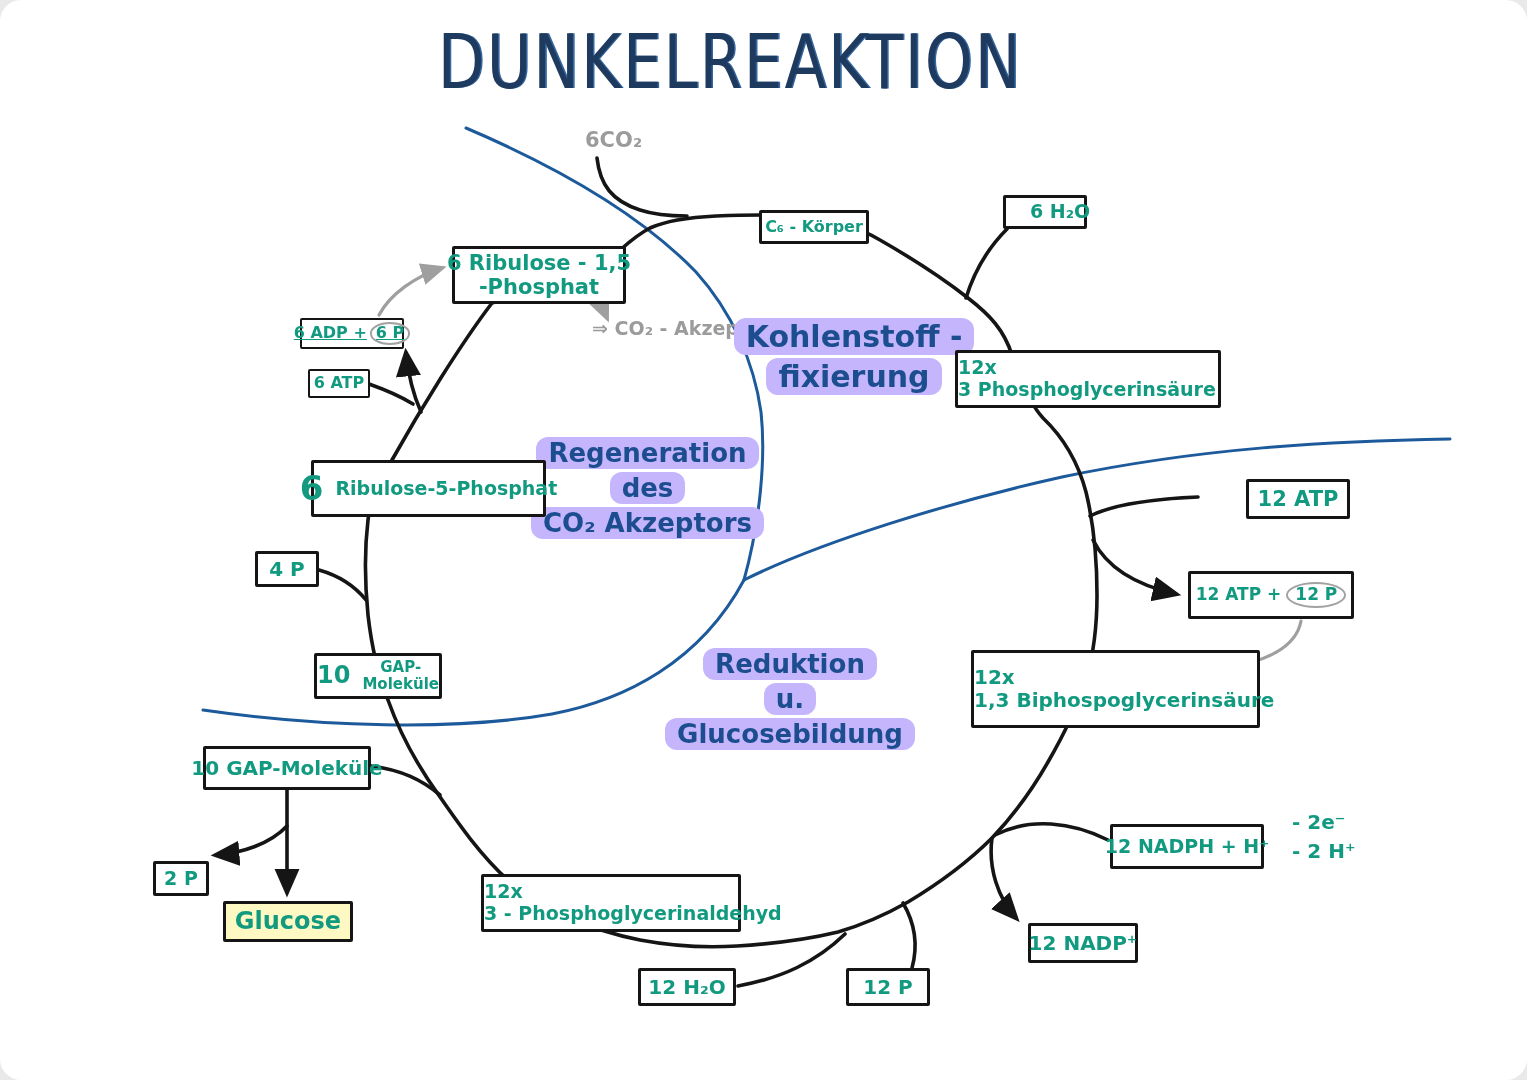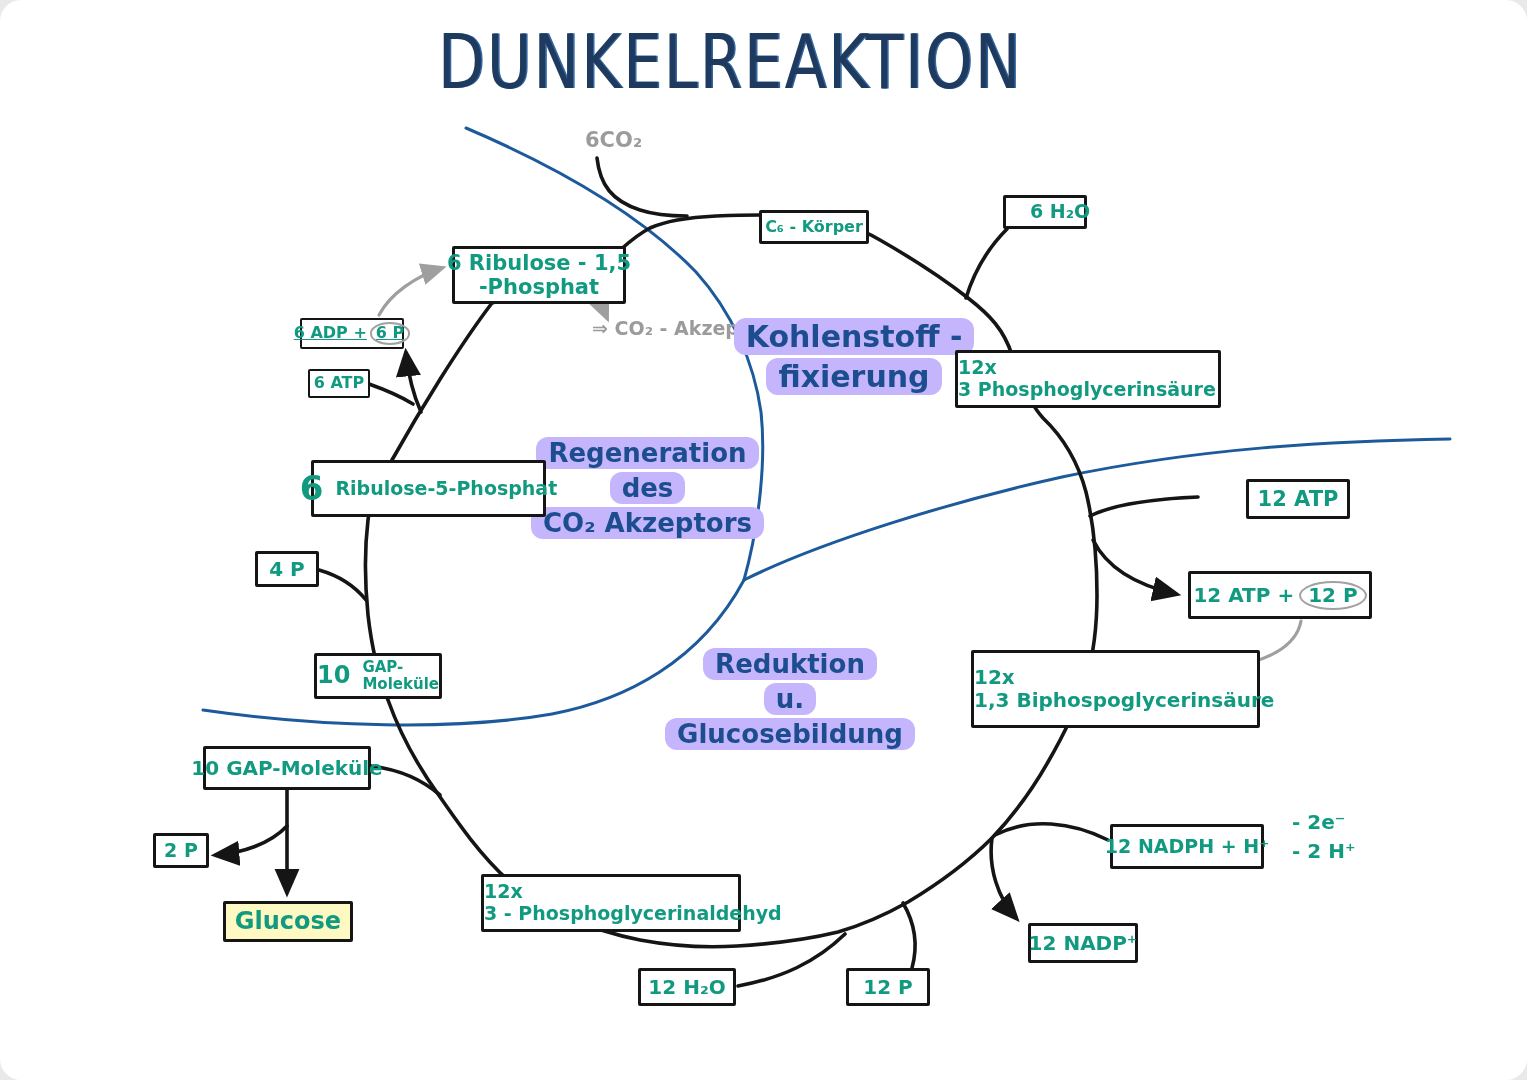--- a/index.html
+++ b/index.html
@@ -23,21 +23,21 @@
     position:absolute;z-index:3;box-sizing:border-box;
     border:3px solid #151515;background:#fff;border-radius:2px;
     color:#129a80;font-weight:bold;
     display:flex;align-items:center;justify-content:center;
     font-size:19px;line-height:1.15;white-space:nowrap;
   }
   .box.col{flex-direction:column;align-items:flex-start;justify-content:center;}
   .box.row-gap{gap:12px;}
   .big-num{font-size:34px;font-weight:bold;}
   .mid-num{font-size:24px;font-weight:bold;}
-  .small-lines{display:flex;flex-direction:column;align-items:flex-start;font-size:15px;line-height:1.15;}
+  .small-lines{display:flex;flex-direction:column;align-items:center;font-size:15px;line-height:1.15;}
   .circled{
     display:inline-block;border:2.6px solid #a2a2a2;border-radius:50%;
     padding:1px 7px;margin-left:5px;
   }
   .fill-green{background:#fef9c3;}
 
   .sector{
     position:absolute;z-index:2;display:flex;flex-direction:column;
     align-items:center;gap:3px;color:#1c4e8f;font-weight:bold;white-space:nowrap;
   }
@@ -135,21 +135,21 @@
 
   <div class="box col" style="left:955px;top:350px;width:266px;height:58px;font-size:19px;">
     <span>12x</span>
     <span>3 Phosphoglycerinsäure</span>
   </div>
 
   <div class="box" style="left:1206px;top:479px;width:104px;height:40px;font-size:21px;margin-left:40px;">
     <span>12 ATP</span>
   </div>
 
-  <div class="box" style="left:1188px;top:571px;width:184px;height:48px;font-size:20px;text-align:right;">
+  <div class="box" style="left:1188px;top:571px;width:166px;height:48px;font-size:17px;text-align:right;">
     <span>12 ATP +</span>
     <span class="circled">12 P</span>
   </div>
 
   <div class="box col" style="left:971px;top:650px;width:289px;height:78px;font-size:20px;">
     <span>12x</span>
     <span>1,3 Biphospoglycerinsäure</span>
   </div>
 
   <div class="box" style="left:1110px;top:824px;width:154px;height:45px;font-size:19px;">
@@ -170,21 +170,21 @@
 
   <div class="box col" style="left:481px;top:874px;width:260px;height:58px;font-size:19px;">
     <span>12x</span>
     <span>3 - Phosphoglycerinaldehyd</span>
   </div>
 
   <div class="box" style="left:203px;top:746px;width:168px;height:44px;font-size:20px;">
     <span>10 GAP-Moleküle</span>
   </div>
 
-  <div class="box" style="left:153px;top:833px;width:56px;height:35px;font-size:19px;">
+  <div class="box" style="left:153px;top:861px;width:56px;height:35px;font-size:19px;">
     <span>2 P</span>
   </div>
 
   <div class="box fill-green" style="left:223px;top:901px;width:130px;height:41px;font-size:24px;">
     <span>Glucose</span>
   </div>
 
   <div class="box row-gap" style="left:314px;top:653px;width:128px;height:46px;">
     <span class="mid-num">10</span>
     <span class="small-lines">

